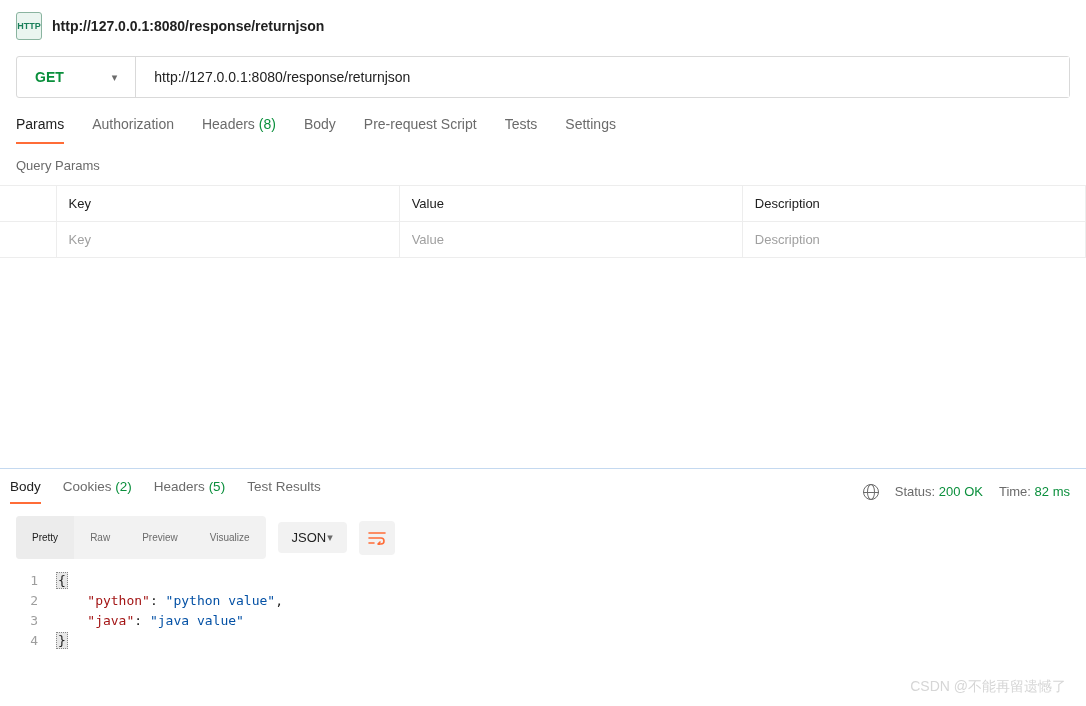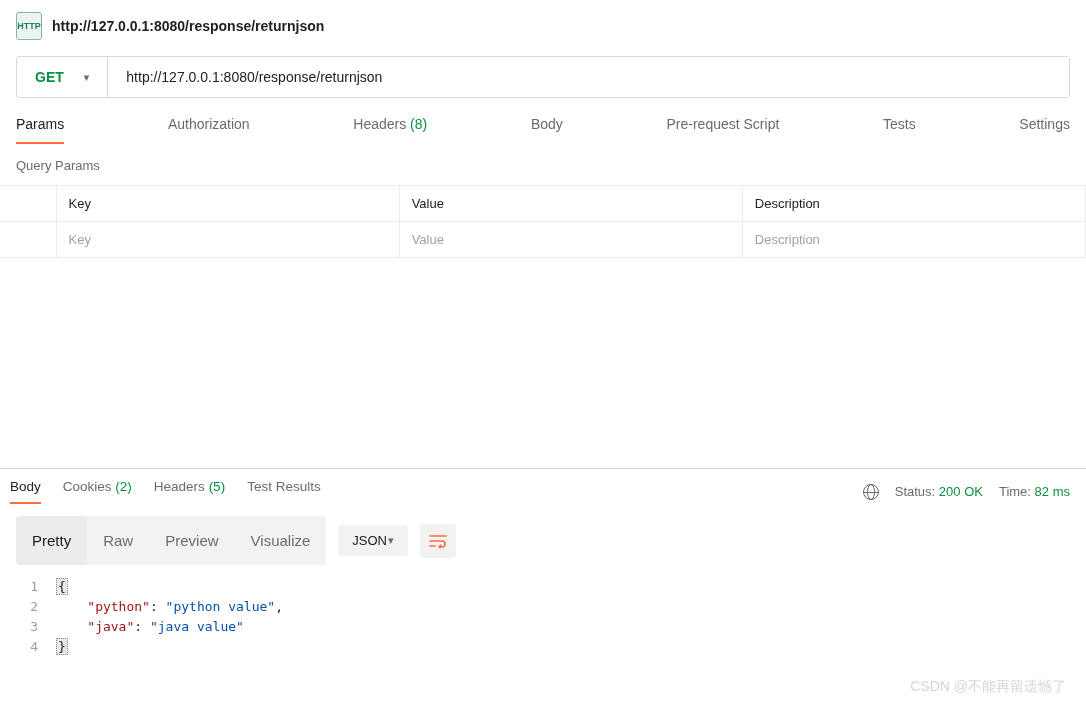--- a/index.html
+++ b/index.html
@@ -1,25 +1,25 @@
 <!DOCTYPE html>
 <html><head>
 <meta charset="utf-8">
 <style>
 * { box-sizing: border-box; margin: 0; padding: 0; }
 body { font-family: -apple-system, BlinkMacSystemFont, "Segoe UI", Arial, sans-serif; font-size: 13px; color: #212121; background: #fff; width: 1086px; }
 .header-row { display: flex; align-items: center; padding: 12px 16px 8px 16px; gap: 10px; }
 .http-badge { width: 26px; height: 28px; border: 1px solid #8ab4a0; border-radius: 3px; display: flex; align-items: center; justify-content: center; font-size: 9px; font-weight: bold; color: #1a7f5a; background: #eaf5f0; }
 .header-title { font-size: 14px; font-weight: 600; color: #212121; }
 .request-row { display: flex; margin: 8px 16px 0 16px; border: 1px solid #d9d9d9; border-radius: 3px; height: 42px; }
-.method-select { display: flex; align-items: center; padding: 0 18px; border-right: 1px solid #d9d9d9; gap: 20px; cursor: pointer; }
+.method-select { display: flex; align-items: center; padding: 0 18px; border-right: 1px solid #d9d9d9; gap: 48px; cursor: pointer; }
 .method-label { color: #0a8f3c; font-weight: 600; font-size: 14px; }
 .chevron { color: #6b6b6b; font-size: 11px; }
 .url-input { flex: 1; border: none; padding: 0 18px; font-size: 14px; color: #212121; outline: none; }
-.tabs-row { display: flex; gap: 28px; padding: 18px 16px 0 16px; border-bottom: none; justify-content: space-between; }
+.tabs-row { display: flex; gap: 28px; padding: 18px 16px 0 16px; border-bottom: none; }
 .tab { color: #6b6b6b; font-size: 14px; padding-bottom: 10px; cursor: pointer; }
 .tab.active { color: #212121; border-bottom: 2px solid #ff6c37; }
 .tab-count { color: #0a8f3c; }
 .section-title { color: #6b6b6b; font-size: 13px; padding: 14px 16px 8px 16px; }
 .params-table { width: 100%; border-collapse: collapse; margin-top: 4px; padding-left: 44px; }
 .params-table th, .params-table td { border: 1px solid #ededed; padding: 10px 12px; text-align: left; font-weight: normal; font-size: 13px; }
 .params-table th { color: #212121; background: #fff; }
 .params-table th:first-child, .params-table td:first-child { width: 56px; border-left: none; }
 .params-table td input { border: none; width: 100%; font-size: 13px; color: #212121; outline: none; }
 .params-table td input::placeholder { color: #a0a0a0; }
@@ -28,21 +28,21 @@
 .response-tabs { display: flex; gap: 22px; }
 .rtab { color: #6b6b6b; font-size: 13.5px; padding-bottom: 8px; cursor: pointer; }
 .rtab.active { color: #212121; border-bottom: 2px solid #ff6c37; }
 .response-meta { margin-left: auto; display: flex; gap: 16px; color: #6b6b6b; font-size: 13px; }
 .globe-icon { width: 16px; height: 16px; border: 1.3px solid #6b6b6b; border-radius: 50%; position: relative; }
 .globe-icon::before { content: ""; position: absolute; left: 50%; top: -1px; bottom: -1px; width: 6px; border: 1.3px solid #6b6b6b; border-radius: 50%; transform: translateX(-50%); }
 .globe-icon::after { content: ""; position: absolute; top: 50%; left: -1px; right: -1px; border-top: 1.3px solid #6b6b6b; }
 .meta-green { color: #0a8f3c; }
 .view-controls { display: flex; align-items: center; gap: 12px; padding: 12px 16px; }
 .btn-group { display: flex; background: #f2f2f2; border-radius: 4px; overflow: hidden; }
-.btn-group .btn { padding: 16px 16px; font-size: 15px; color: #6b6b6b; cursor: pointer; }
+.btn-group .btn { padding: 16px 16px; font-size: 10px; color: #6b6b6b; cursor: pointer; }
 .btn-group .btn.active { color: #212121; background: #ececec; }
 .format-select { display: flex; align-items: center; gap: 1px; background: #f2f2f2; border-radius: 4px; padding: 8px 14px; font-size: 13px; color: #212121; cursor: pointer; }
 .wrap-icon-btn { width: 36px; height: 34px; background: #f2f2f2; border-radius: 4px; display: flex; align-items: center; justify-content: center; cursor: pointer; color: #ff6c37; }
 .code-area { padding: 0 16px 20px 16px; font-family: Consolas, Menlo, monospace; font-size: 13px; }
 .code-line { display: flex; line-height: 20px; }
 .gutter { width: 40px; text-align: right; padding-right: 18px; color: #9e9e9e; user-select: none; }
 .code-content { white-space: pre; }
 .tok-brace { color: #212121; background: #e8e8e8; border: 1px dotted #888; padding: 0 1px; }
 .tok-key { color: #a31515; }
 .tok-str { color: #0451a5; }

